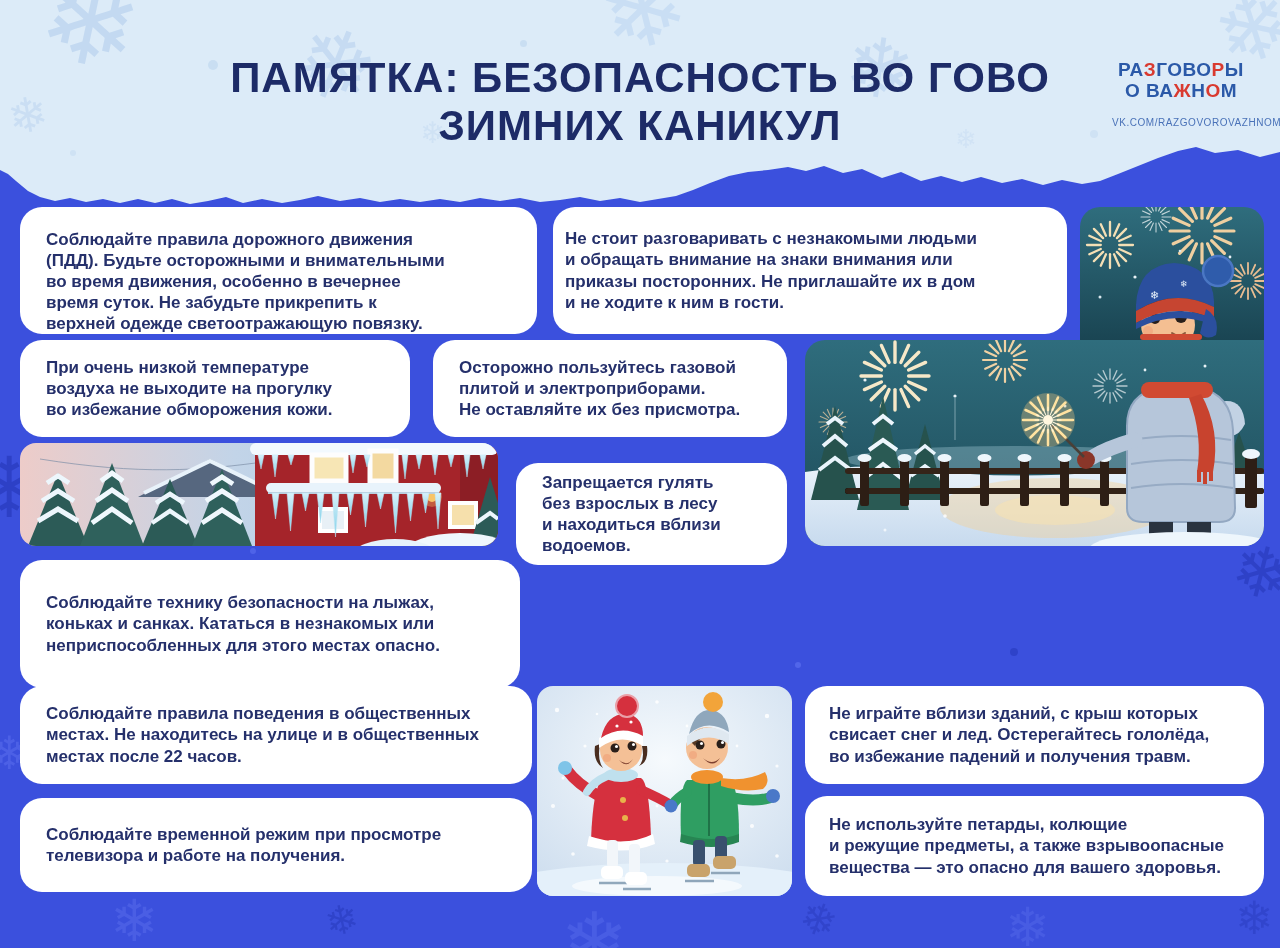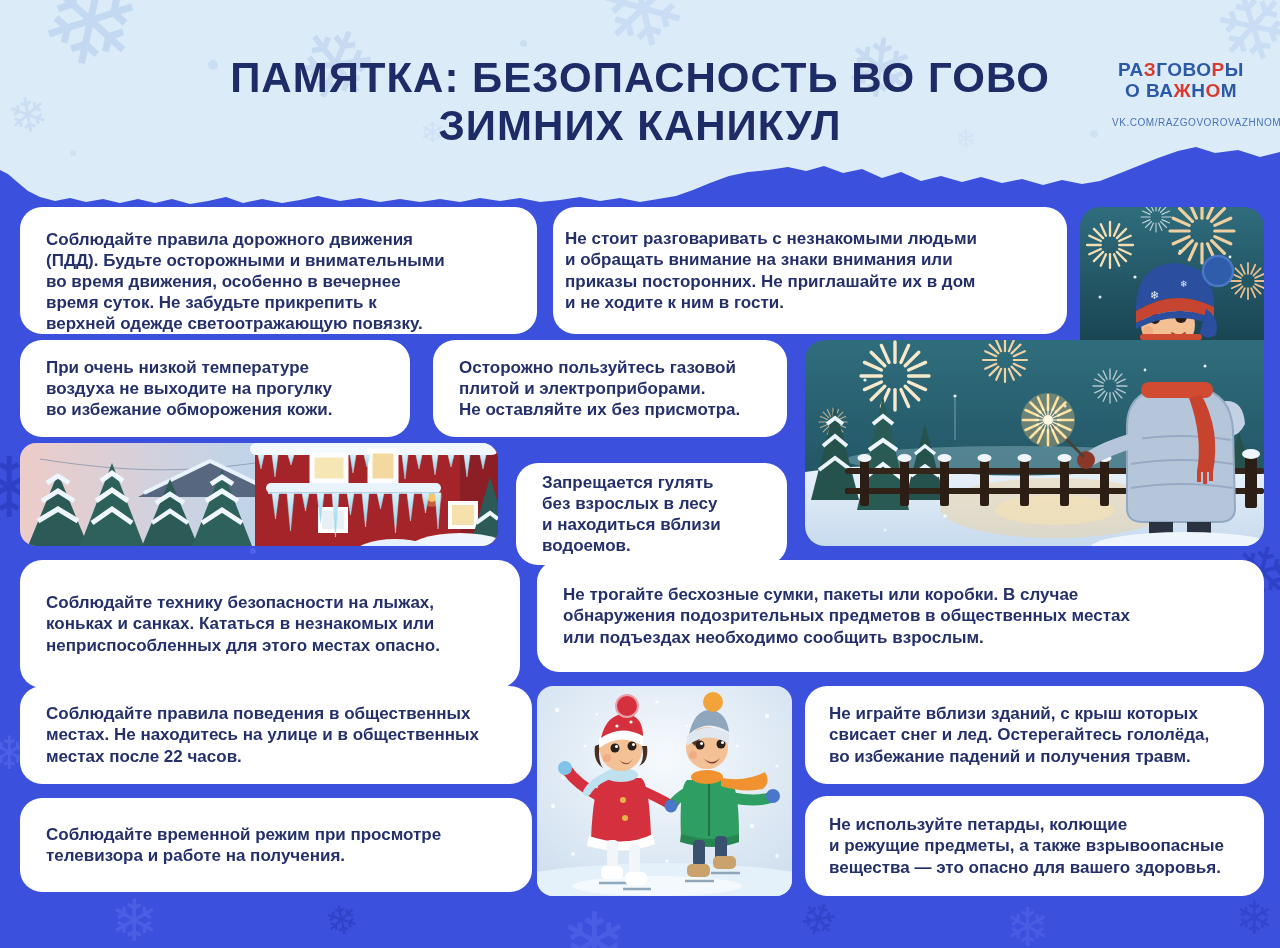--- a/index.html
+++ b/index.html
@@ -348,25 +348,20 @@
 без взрослых в лесу
 и находиться вблизи
 водоемов.</p>
   </div>
 
   <div class="card" style="left:20px;top:560px;width:500px;height:128px;">
     <p class="card-text">Соблюдайте технику безопасности на лыжах,
 коньках и санках. Кататься в незнакомых или
 неприспособленных для этого местах опасно.</p>
   </div>
-  <div class="card" style="left:537px;top:560px;width:727px;height:112px;">
-    <p class="card-text">Не трогайте бесхозные сумки, пакеты или коробки. В случае
-обнаружения подозрительных предметов в общественных местах
-или подъездах необходимо сообщить взрослым.</p>
-  </div>
 
   <div class="card" style="left:20px;top:686px;width:512px;height:98px;">
     <p class="card-text">Соблюдайте правила поведения в общественных
 местах. Не находитесь на улице и в общественных
 местах после 22 часов.</p>
   </div>
 
   <div class="imgbox" style="left:537px;top:686px;width:255px;height:210px;border-radius:16px;">
     <svg viewBox="0 0 255 210" preserveAspectRatio="none">
       <defs>

